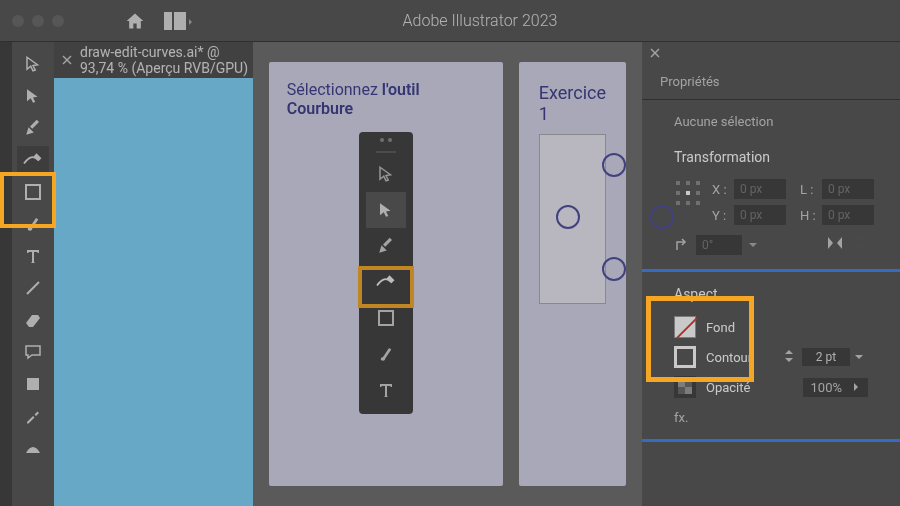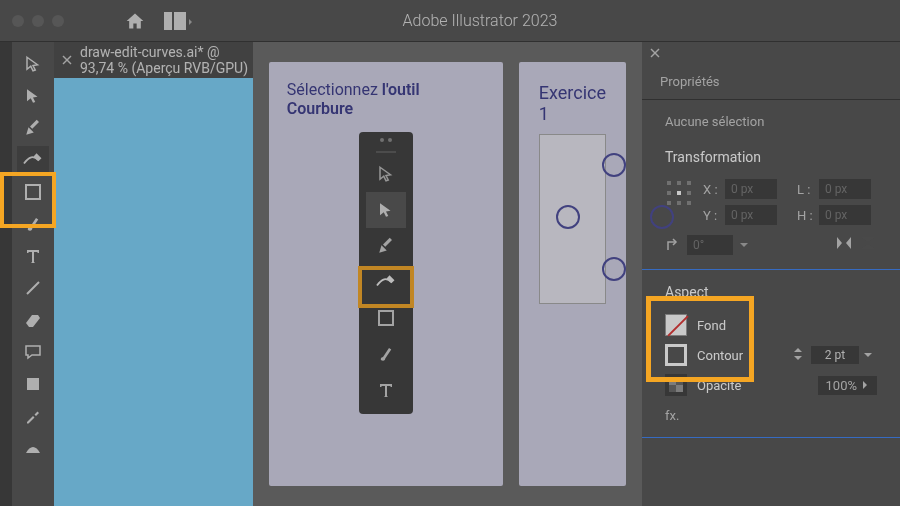--- a/index.html
+++ b/index.html
@@ -38,21 +38,21 @@
 .instr-row b{color:#3a3a8c}
 .exercises{display:flex;gap:26px}
 .ex{flex:1}
 .ex-title{color:#3a3a8c;font-size:18px;margin-bottom:10px}
 .ex-box{border:1px solid #aaa;background:#e8e7f2;height:170px;position:relative}
 .ex-box .c{position:absolute;width:24px;height:24px;border:2px solid #4a4a9c;border-radius:50%}
 .panel{width:258px;background:#535353;display:flex;flex-direction:column;font-size:13px}
 .panel-x{height:22px;display:flex;align-items:center;padding-left:8px;color:#ccc}
 .panel-tabs{display:flex;border-bottom:1px solid #333}
 .panel-tab{padding:10px 18px;color:#ccc}
-.panel-section{padding:14px 23px;border-bottom:1px solid #3b82f6}
+.panel-section{padding:14px 32px;border-bottom:3px solid #3b82f6}
 .sec-title{color:#fff;font-size:14px;margin-bottom:14px;font-weight:400}
 .sel-info{color:#ccc;margin-bottom:20px}
 .transform-grid{display:flex;gap:10px;align-items:flex-start}
 .ref-point{width:28px;height:28px}
 .ref-point svg{display:block}
 .tf-fields{flex:1;display:grid;grid-template-columns:1fr 1fr;gap:6px 14px}
 .tf-field{display:flex;align-items:center;gap:4px}
 .tf-label{color:#ccc;width:18px}
 .tf-input{background:#3d3d3d;color:#777;padding:3px 6px;width:52px;font-size:12px;border:none}
 .tf-bottom{display:flex;justify-content:space-between;margin-top:10px}
@@ -62,21 +62,21 @@
 .swatch{width:22px;height:22px}
 .swatch-none{background:#fff;position:relative;border:1px solid #999}
 .swatch-none::after{content:"";position:absolute;left:-2px;top:50%;width:28px;height:2px;background:#e03030;transform:rotate(-45deg);transform-origin:center}
 .swatch-stroke{border:3px solid #fff;background:#535353}
 .aspect-label{color:#fff;flex:1}
 .aspect-hl{position:absolute;border:5px solid #f5a623;width:108px;height:86px;right:146px;top:296px;z-index:6}
 .stroke-ctrl{display:flex;align-items:center;gap:4px}
 .stepper{display:flex;align-items:center;background:#3d3d3d;padding:2px 4px}
 .stepper-val{width:40px;color:#ddd;text-align:center;font-size:12px}
 .chev{width:14px;color:#ccc}
-.opacity-ctrl{display:flex;align-items:center;background:#3d3d3d;padding:2px 8px;gap:4px}
+.opacity-ctrl{display:flex;align-items:center;background:#3d3d3d;padding:2px 8px;gap:10px}
 .fx{color:#ccc;margin-top:12px}
 .dim-overlay{position:absolute;inset:0;background:rgba(40,40,40,0.25);pointer-events:none;z-index:4}
 </style>
 </head>
 <body>
 
 <div class="titlebar">
   <div class="traffic">
     <span class="dot"></span>
     <span class="dot"></span>

